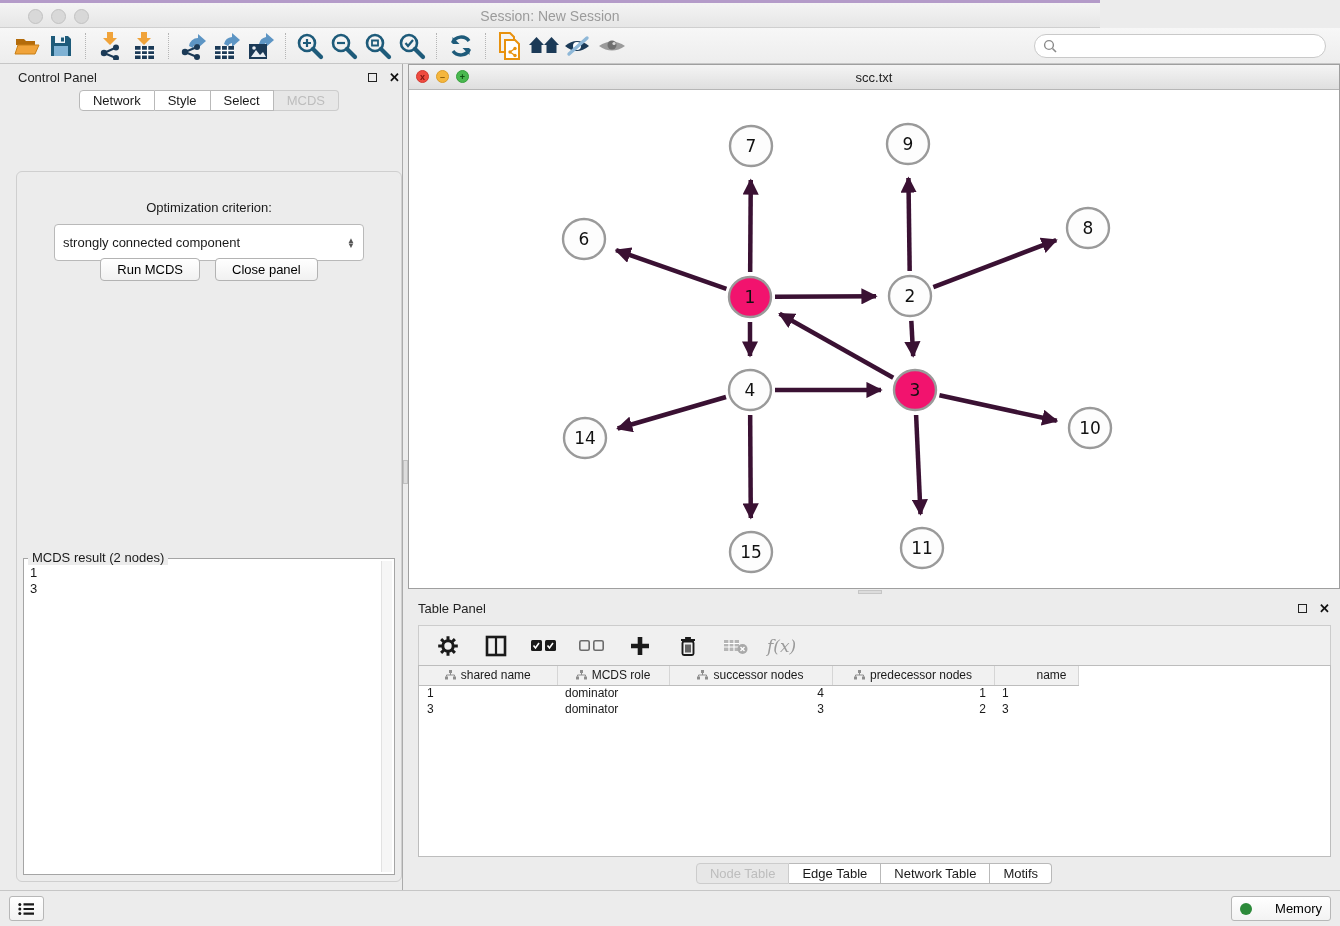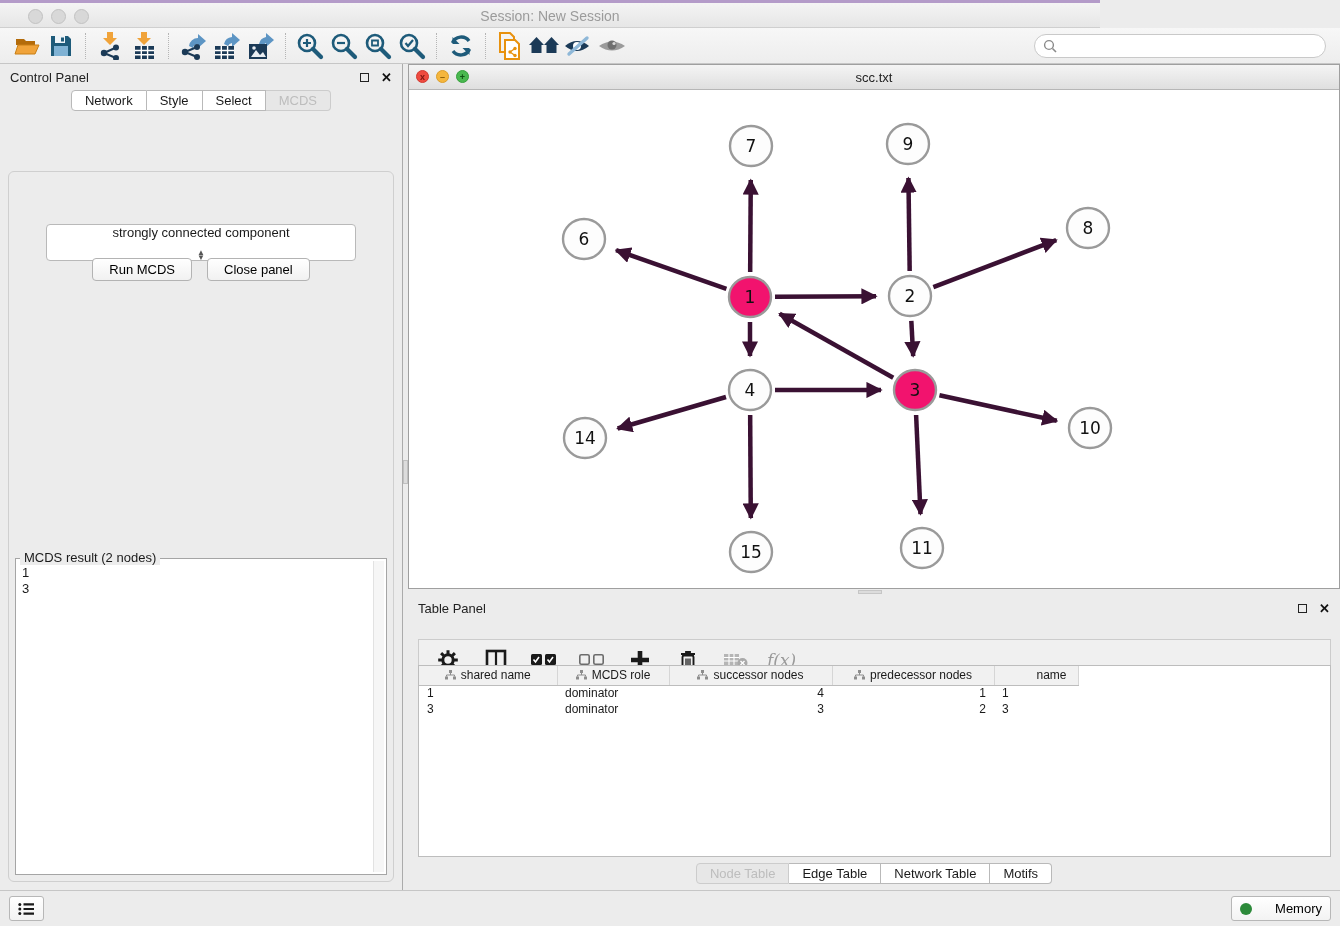--- a/index.html
+++ b/index.html
@@ -18,37 +18,37 @@
     background:linear-gradient(#f7f7f7,#ededed); border-bottom:1px solid #c6c6c6;
     display:flex; align-items:center; padding:0 10px; }
   .tbtn { width:34px; height:30px; display:flex; align-items:center; justify-content:center; background:transparent; border:none; }
   .tsep { width:1px; height:26px; margin:0 7px; border-left:1px dotted #b5b5b5; }
   .toolbar .spacer { flex:1; }
   .searchbox { width:292px; height:24px; background:#fff; border:1px solid #c9c9c9; border-radius:12px;
     display:flex; align-items:center; padding:0 8px; margin-right:4px; }
   .searchbox input { border:none; outline:none; flex:1; font-size:12px; background:transparent; margin-left:5px; }
 
   
-  .control-panel { position:absolute; left:0; top:64px; width:402px; height:826px; background:#ececec; }
+  .control-panel { position:absolute; left:8px; top:64px; width:402px; height:826px; background:#ececec; }
   .panel-header { height:26px; display:flex; align-items:center; padding:0 10px; }
   .panel-header .ph-title { flex:1; font-size:13px; color:#222; }
   .float-box { width:9px; height:9px; border:1.5px solid #222; display:inline-block; margin-right:12px; }
   .close-x { font-weight:bold; font-size:13px; color:#111; }
 
   .seg-tabs { display:flex; justify-content:center; position:relative; z-index:2; }
   .seg-tab { background:#fff; border:1px solid #b9b9b9; border-left:none; padding:2px 13px; font-size:13px; height:21px; line-height:16px; }
   .seg-tab:first-child { border-left:1px solid #b9b9b9; border-radius:4px 0 0 4px; }
   .seg-tab:last-child { border-radius:0 4px 4px 0; }
   .seg-tab.active { background:#e7e7e7; color:#bdbdbd; border-color:#cccccc; }
 
   .cp-body { position:absolute; left:8px; right:8px; top:107px; bottom:8px;
     background:#ececec; border:1px solid #cfcfcf; border-radius:6px; }
   .opt-label { text-align:center; margin-top:28px; font-size:13px; }
   .dropdown { position:absolute; left:37px; right:37px; top:52px; height:37px; background:#fff;
-    border:1px solid #b9b9b9; border-radius:4px; display:flex; align-items:center; padding:0 8px; font-size:13px;flex-direction:column; }
+    border:1px solid #b9b9b9; border-radius:4px; display:flex; align-items:center; padding:0 8px; font-size:13px; }
   .dropdown .dd-label { flex:1; }
   .dd-arrows { display:flex; flex-direction:column; align-items:center; line-height:5px; font-size:8px; color:#555; }
   .btn-row { position:absolute; top:86px; left:0; right:0; display:flex; justify-content:center; gap:15px; }
   .pbtn { background:linear-gradient(#ffffff,#f1f1f1); border:1px solid #b3b3b3; border-radius:4px;
     padding:3px 16px; font-size:13px; height:23px; }
 
   .result-group { position:absolute; left:6px; right:6px; top:386px; bottom:6px;
     border:1px solid #a5a5a5; background:#fff; }
   .result-legend { position:absolute; top:-9px; left:4px; background:#ececec; padding:0 4px; font-size:13px; }
   .result-text { position:absolute; inset:2px 14px 2px 2px; font-size:13px; line-height:16px; padding:4px 4px;
@@ -70,21 +70,21 @@
   .mini-traffic span { width:13px; height:13px; border-radius:50%; font-size:9px; font-weight:bold;
     display:flex; align-items:center; justify-content:center; }
   .mt-close { background:#ee4b40; border:1px solid #d33a30; color:#7d1410; }
   .mt-min   { background:#f5b63d; border:1px solid #dd9e2a; color:#8a5d07; }
   .mt-max   { background:#49b84f; border:1px solid #35a03c; color:#0e5413; }
   .canvas { position:absolute; left:0; top:25px; right:0; bottom:0; background:#fff; }
 
   
   .table-panel { position:absolute; left:408px; top:595px; width:932px; height:295px; background:#ececec; }
   .tp-toolbar { position:absolute; left:10px; top:30px; right:9px; height:40px; background:#f0f0f0;
-    border:1px solid #cccccc; border-bottom:none; display:flex; align-items:center; gap:14px; padding:0 12px;margin-top:14px; }
+    border:1px solid #cccccc; border-bottom:none; display:flex; align-items:center; gap:14px; padding:0 12px; }
   .tp-container { position:absolute; left:10px; top:70px; right:9px; height:192px; background:#fff; border:1px solid #bdbdbd; }
   table.datatable { border-collapse:collapse; font-size:12px; width:auto; }
   table.datatable th { background:#f1f1f1; border-right:1px solid #d6d6d6; border-bottom:1px solid #bdbdbd;
     font-weight:normal; height:19px; padding:0 4px; position:relative; }
   table.datatable th .th-inner { display:flex; align-items:center; justify-content:center; gap:5px; }
   table.datatable td { height:16px; padding:0 8px; font-size:12px; }
   .bottom-tabs { position:absolute; left:0; right:0; top:268px; display:flex; justify-content:center; }
 
   
   .statusbar { position:absolute; left:0; top:890px; width:1340px; height:36px; background:#ececec; border-top:1px solid #c6c6c6;
@@ -251,20 +251,21 @@
     <span class="float-box"></span>
     <span class="close-x">✕</span>
   </div>
   <div class="seg-tabs" id="cp-tabs">
       <span class="seg-tab">Network</span>
       <span class="seg-tab">Style</span>
       <span class="seg-tab">Select</span>
       <span class="seg-tab active">MCDS</span>
     </div>
   <div class="cp-body">
+    <div class="opt-label">Optimization criterion:</div>
     <div class="dropdown">
       <span class="dd-label">strongly connected component</span>
       <span class="dd-arrows">▲<br>▼</span>
     </div>
     <div class="btn-row">
       <button class="pbtn">Run MCDS</button>
       <button class="pbtn">Close panel</button>
     </div>
     <div class="result-group">
       <span class="result-legend">MCDS result (2 nodes)</span>

